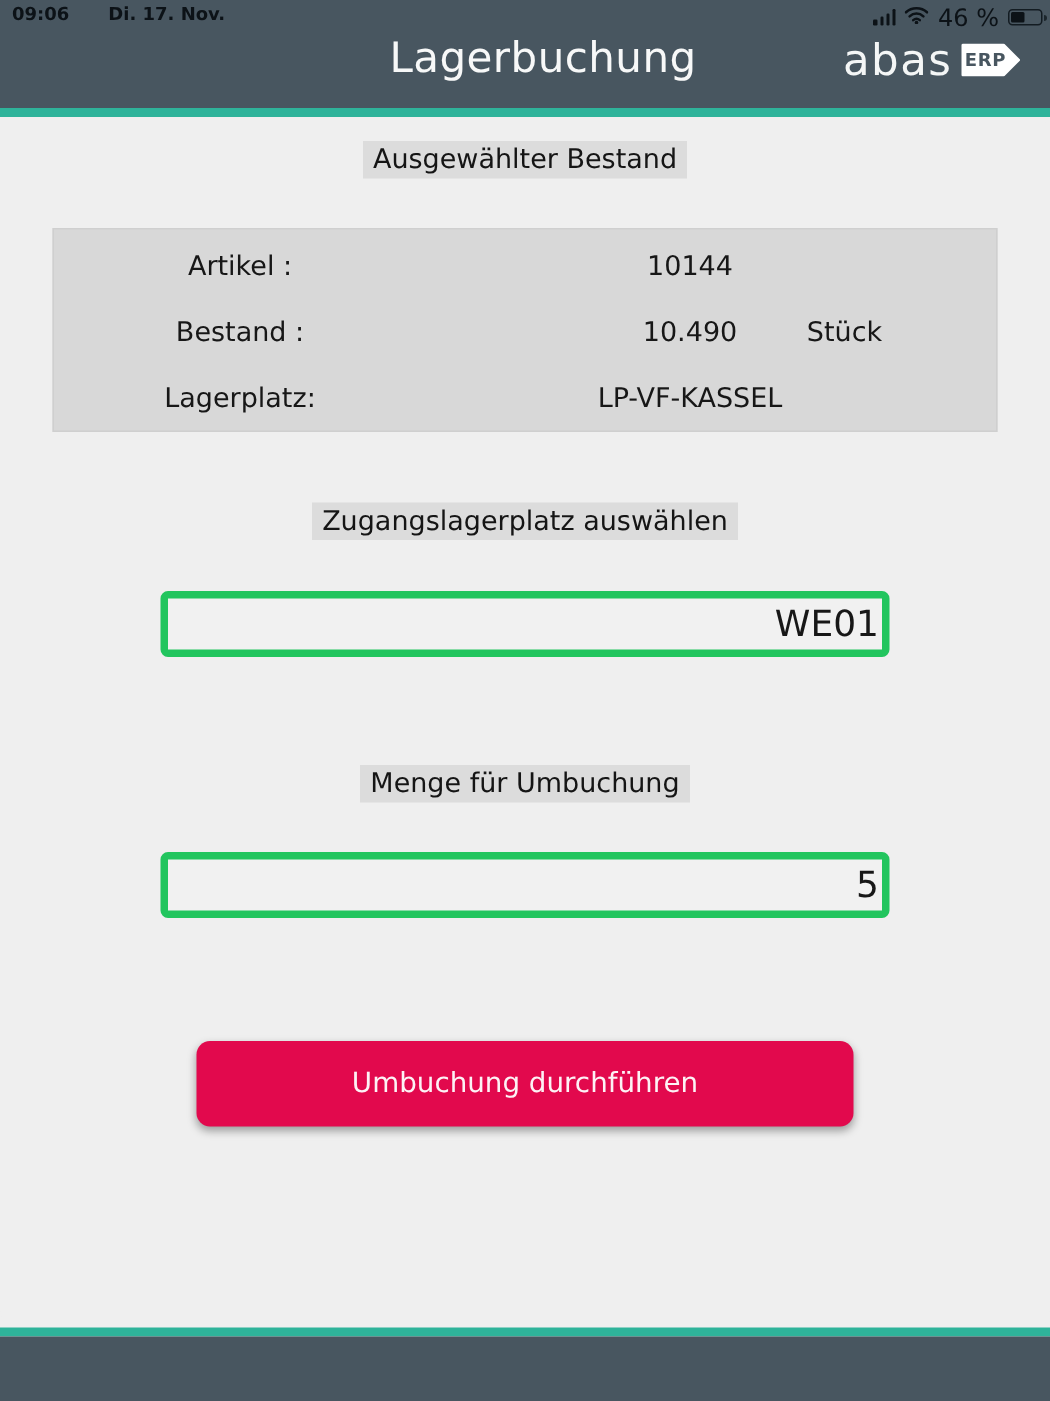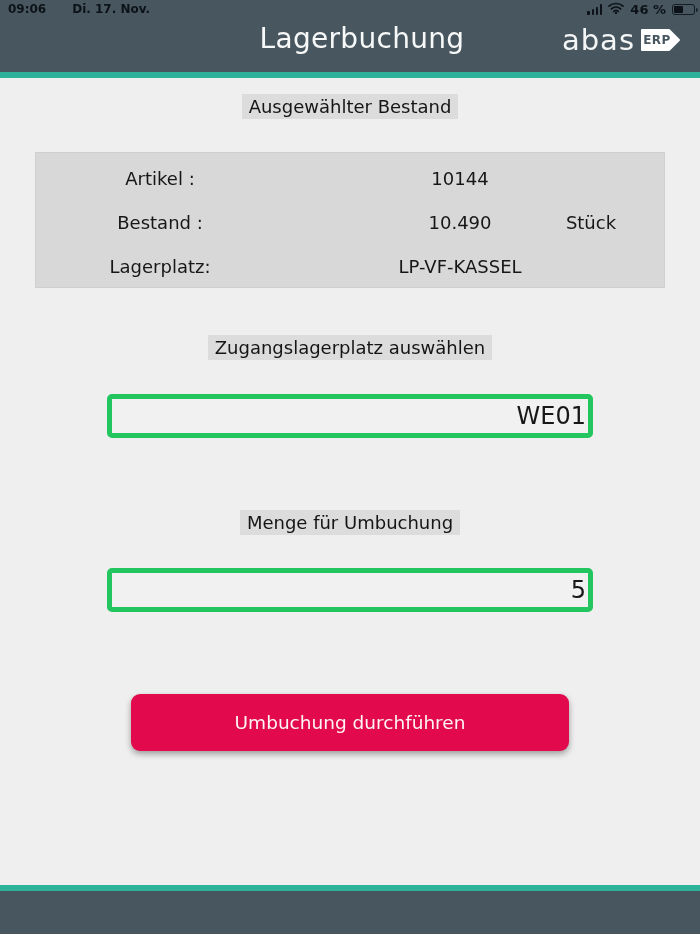--- a/index.html
+++ b/index.html
@@ -32,21 +32,21 @@
   .status-right{
     position:absolute;right:5px;top:2px;
     display:flex;gap:6px;align-items:center;
   }
   .sig-bars{display:flex;align-items:flex-end;gap:1.5px;height:11px;}
   .sig-bars i{display:block;width:2.6px;background:#0c1217;border-radius:0.8px;}
   .sig-bars i:nth-child(1){height:4px;}
   .sig-bars i:nth-child(2){height:6px;}
   .sig-bars i:nth-child(3){height:8.5px;}
   .sig-bars i:nth-child(4){height:11px;}
-  .battery-pct{font-size:13px;font-weight:700;}
+  .battery-pct{font-size:16px;font-weight:400;}
   .battery{position:relative;width:23px;height:11.5px;
     border:1px solid rgba(10,18,23,.85);border-radius:3px;
     display:flex;align-items:center;padding:1px;box-sizing:border-box;}
   .battery .fill{height:100%;width:46%;background:#0c1217;border-radius:1px;}
   .battery .cap{position:absolute;right:-4px;top:3px;width:2.5px;height:4.5px;
     background:rgba(10,18,23,.7);border-radius:0 2px 2px 0;}
   .page-title{
     position:absolute;left:0;right:0;top:22px;
     text-align:center;
     color:#f7f8f8;font-size:28px;font-weight:400;letter-spacing:.3px;padding-left:24px;
@@ -94,21 +94,21 @@
     background:#d8d8d8;border:1px solid #cfcfcf;box-sizing:border-box;
     padding-top:3px;
   }
   .stock-row{position:relative;height:44px;}
   .stock-row .cell{
     position:absolute;top:50%;transform:translate(-50%,-50%);
     white-space:nowrap;font-size:18px;color:#171717;
   }
   .cell.c-label{left:124px;}
   .cell.c-value{left:424px;}
-  .cell.c-unit{left:527px;margin-left:28px;}
+  .cell.c-unit{left:527px;}
 
   .field{
     position:absolute;left:107px;width:486px;height:44px;
     background:#f1f1f1;border:5px solid #22c55e;border-radius:5px;
     box-sizing:border-box;
     font-family:"DejaVu Sans","Liberation Sans",sans-serif;
     font-size:24px;color:#171717;text-align:right;
     outline:none;
   }
   .field-target{top:316px;}

